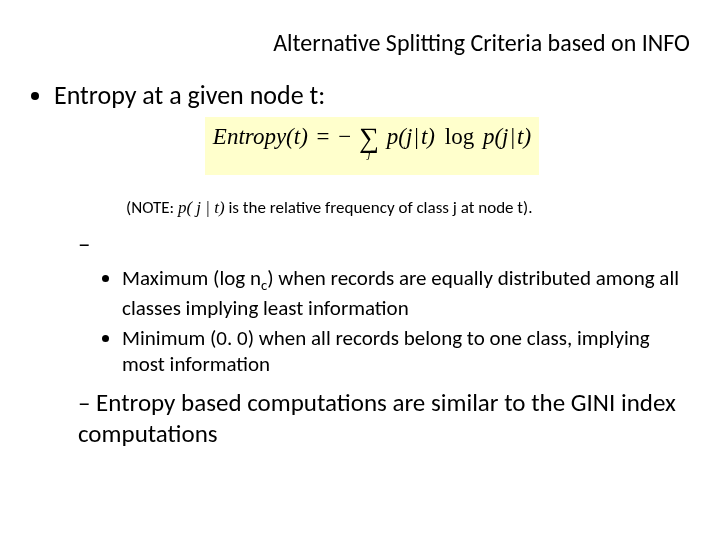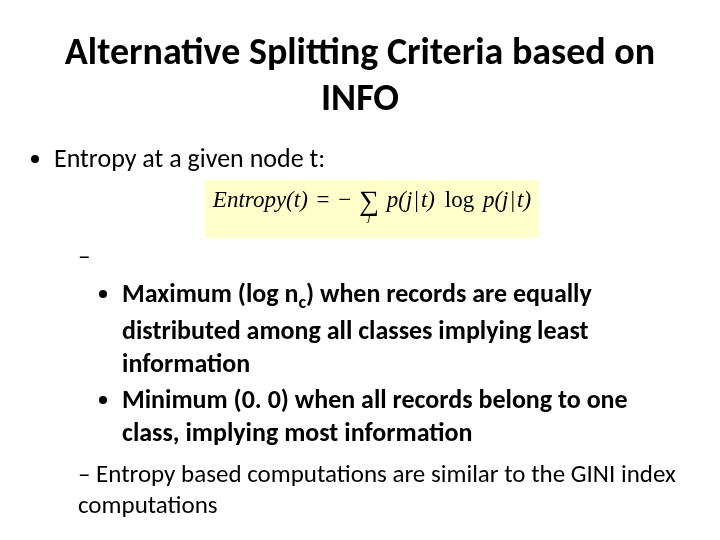--- a/index.html
+++ b/index.html
@@ -11,24 +11,24 @@
     font-family: Calibri, "Segoe UI", Arial, sans-serif;
     color: #000;
   }
   .slide {
     box-sizing: border-box;
     width: 720px;
     height: 540px;
     padding: 28px 30px 20px 30px;
   }
   .title {
-    font-size: 38px;
-    text-align: center;
+    font-size: 24px;
+    text-align: right;
     margin: 0 0 22px 0;
-    font-weight: 700;
+    font-weight: 400;
   }
   ul.top {
     list-style: disc;
     margin: 0;
     padding-left: 24px;
     font-size: 26px;
   }
   ul.top > li {
   }
   .eq-wrap {
@@ -86,22 +86,21 @@
   ul.sub1 > li {
     margin-bottom: 6px;
   }
   ul.sub1 > li::before {
     content: "– ";
   }
   ul.sub2 {
     list-style: disc;
     margin: 6px 0 10px 0;
     padding-left: 44px;
-    font-size: 26px;
-    font-weight: bold;
+    font-size: 21px;
   }
   ul.sub2 > li {
     margin-bottom: 4px;
     line-height: 1.25;
   }
   .subc {
     font-size: 0.7em;
     vertical-align: sub;
   }
 </style>
@@ -124,20 +123,23 @@
           <span class="sigma-block">
             <span class="sigma">∑</span>
             <span class="sub">j</span>
           </span>
           <span>p(</span><span>j</span><span class="pipe">|</span><span>t)</span>
           <span style="font-style:normal; padding-left:4px;">log</span>
           <span style="padding-left:3px;">p(</span><span>j</span><span class="pipe">|</span><span>t)</span>
         </span>
       </div>
 
+      <div class="note">
+        <span>(NOTE: </span><span class="p">p( j | t)</span><span> is the relative frequency of class j at node t).</span>
+      </div>
 
       <ul class="sub1">
         <li>
           <ul class="sub2">
             <li>
               <span>Maximum (log n</span><span class="subc">c</span><span>) when records are equally distributed among all classes implying least information</span>
             </li>
             <li>
               <span>Minimum (0. 0) when all records belong to one class, implying most information</span>
             </li>

